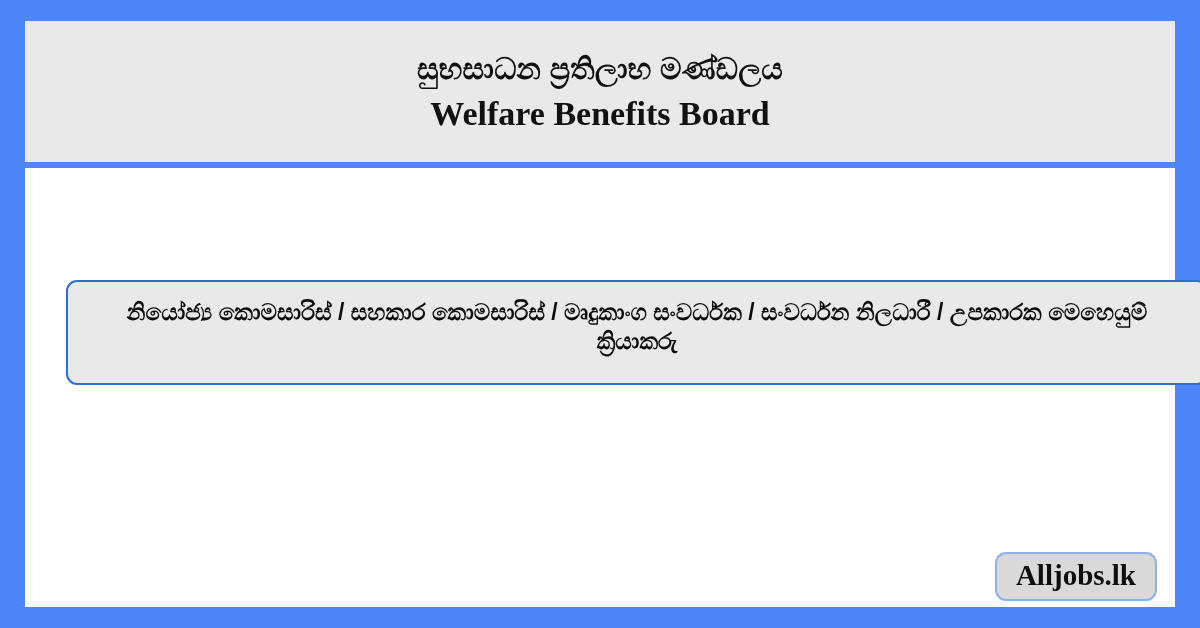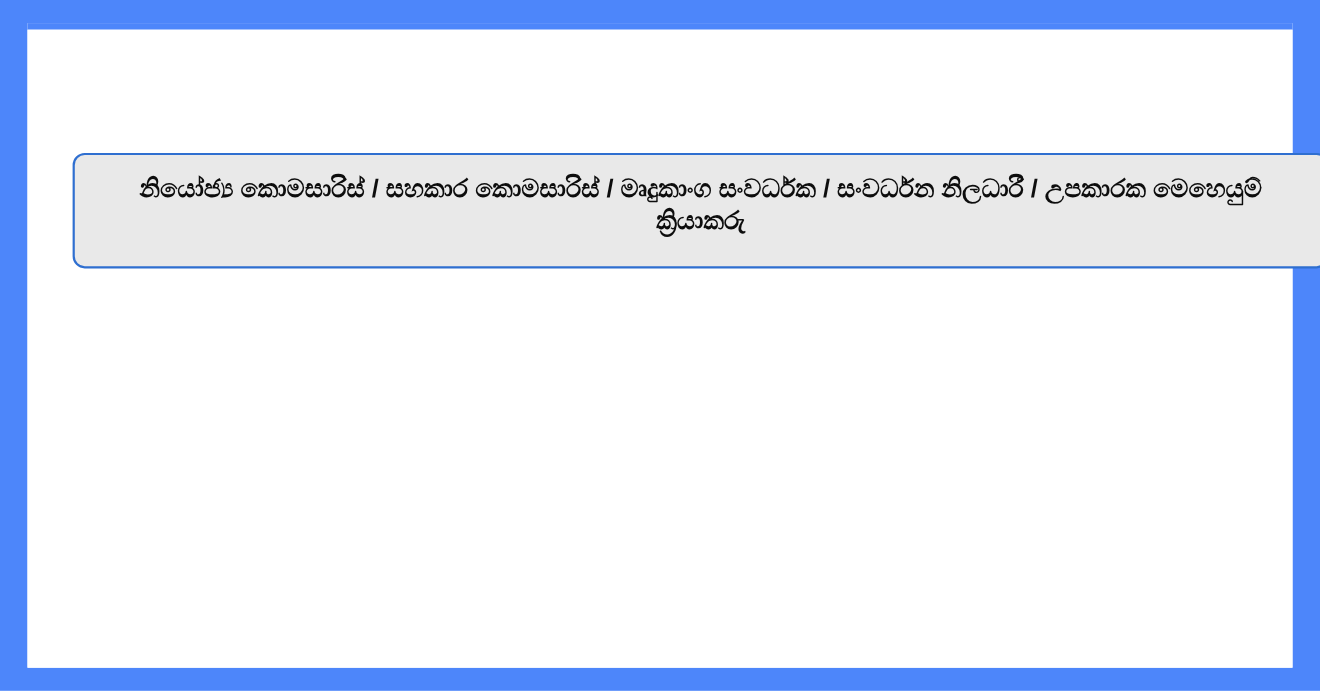--- a/index.html
+++ b/index.html
@@ -128,28 +128,35 @@
     line-height: 1.15;
     white-space: nowrap;
   }
 </style>
 </head>
 <body>
 
 <div id="poster">
   <div id="panel">
 
+    <div id="header-band">
+      <div class="title-si">සුභසාධන ප්‍රතිලාභ මණ්ඩලය</div>
+      <div class="title-en">Welfare Benefits Board</div>
+    </div>
 
     <div id="header-rule"></div>
 
     <div id="body-area">
 
       <div id="positions-card">
         <div class="positions-si">
           <span>නියෝජ්‍ය කොමසාරිස් / සහකාර කොමසාරිස් / මෘදුකාංග සංවර්ධක / සංවර්ධන නිලධාරී /</span>
           <span>උපකාරක මෙහෙයුම් ක්‍රියාකරු</span>
         </div>
       </div>
 
+      <div id="brand-badge">
+        <span>Alljobs.lk</span>
+      </div>
 
     </div>
   </div>
 </div>
 
 </body></html>

